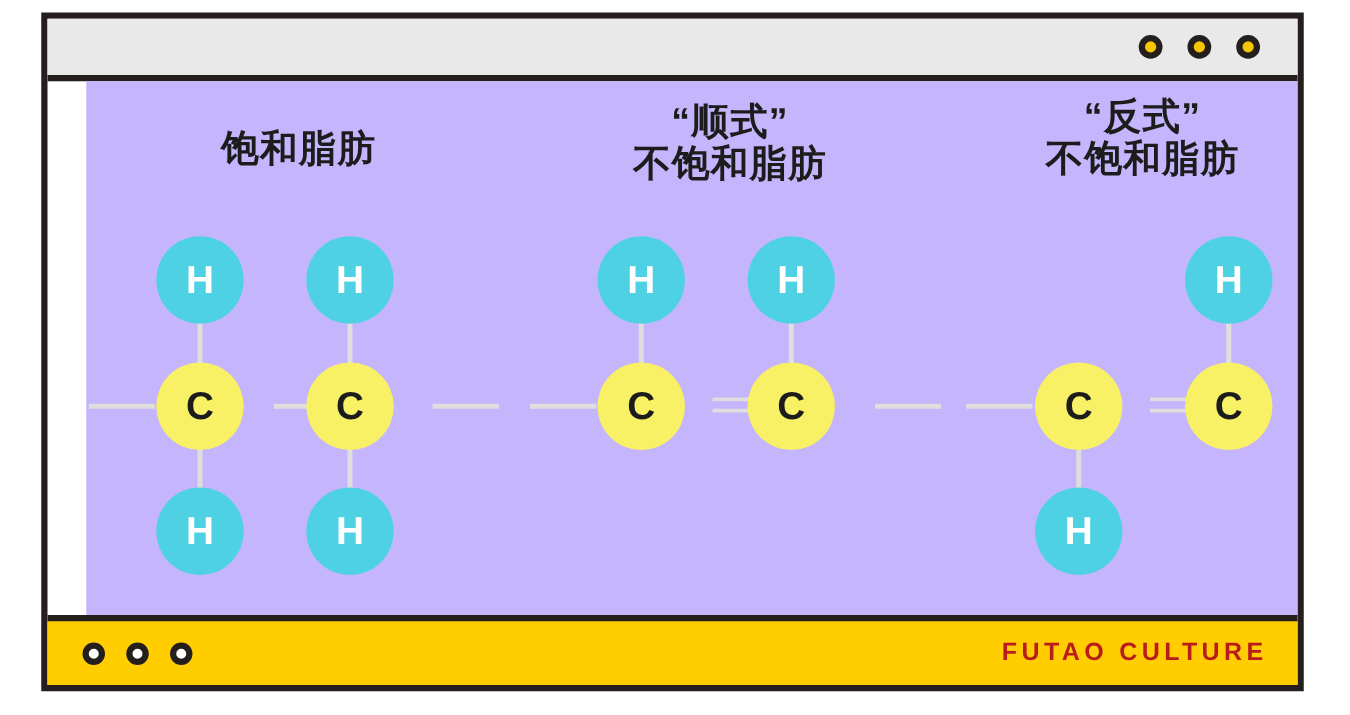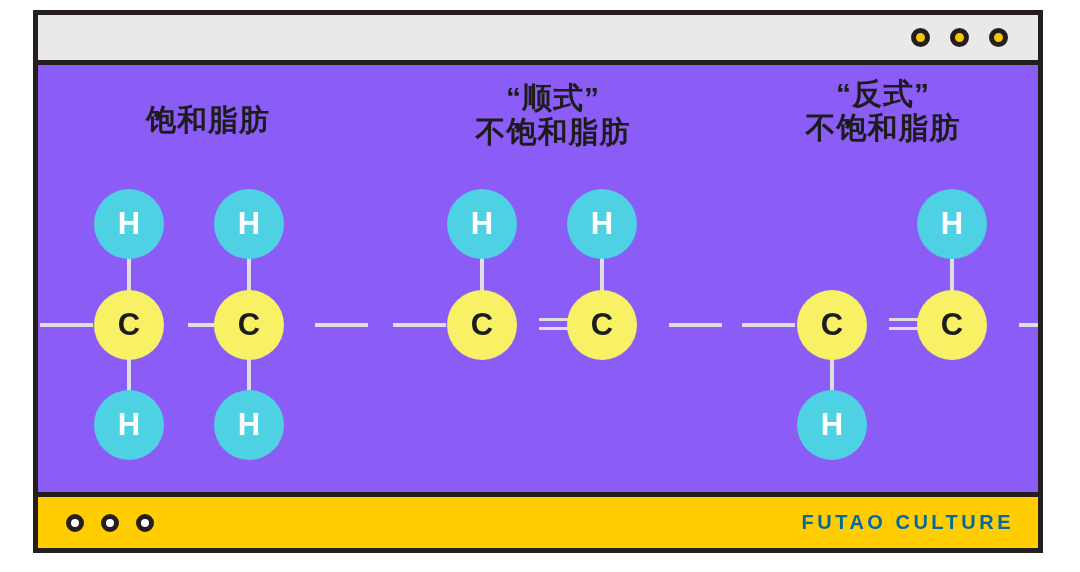--- a/index.html
+++ b/index.html
@@ -53,22 +53,23 @@
     border-radius: 50%;
     box-sizing: border-box;
     border: 5px solid #241f1c;
   }
   .dot.yellow-core { background: #f7c600; }
 
   
   #canvas {
     position: relative;
     flex: 1 1 auto;
-    background: #8b5cf6;
+    background: #c4b5fd;
     overflow: hidden;
+    margin-left: 31px;
   }
 
   
   .panel-title {
     position: absolute;
     text-align: center;
     color: #1c1c1c;
     font-weight: 700;
     font-size: 30px;
     line-height: 1.12;
@@ -134,21 +135,21 @@
     align-items: center;
     gap: 17px;
   }
   .footer-dots .dot {
     width: 18px;
     height: 18px;
     border: 5px solid #241f1c;
     background: #ffffff;
   }
   #brand-text {
-    color: #0369a1;
+    color: #b91c1c;
     font-weight: 700;
     font-size: 20px;
     letter-spacing: 3.5px;
     font-family: "Liberation Sans", "DejaVu Sans", sans-serif;
   }
 </style>
 </head>
 <body>
 
 <div id="window-frame">

